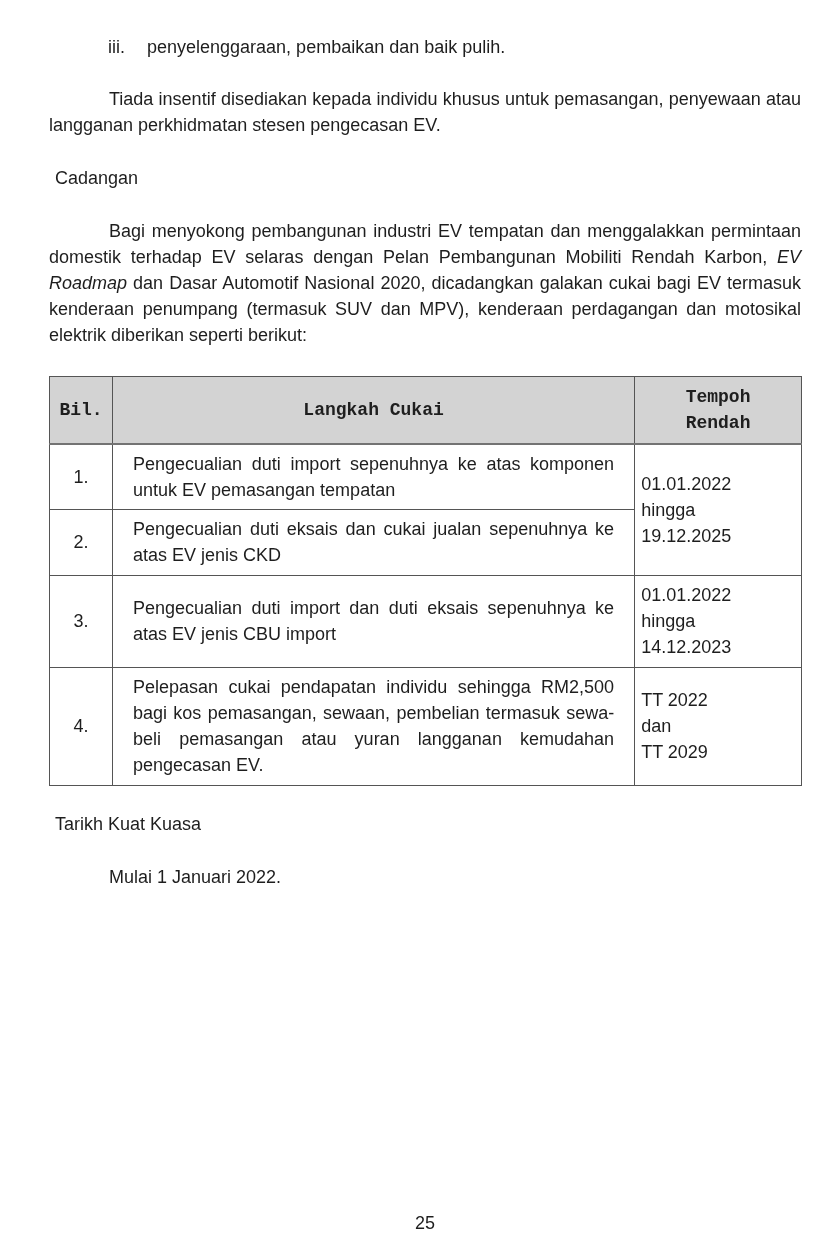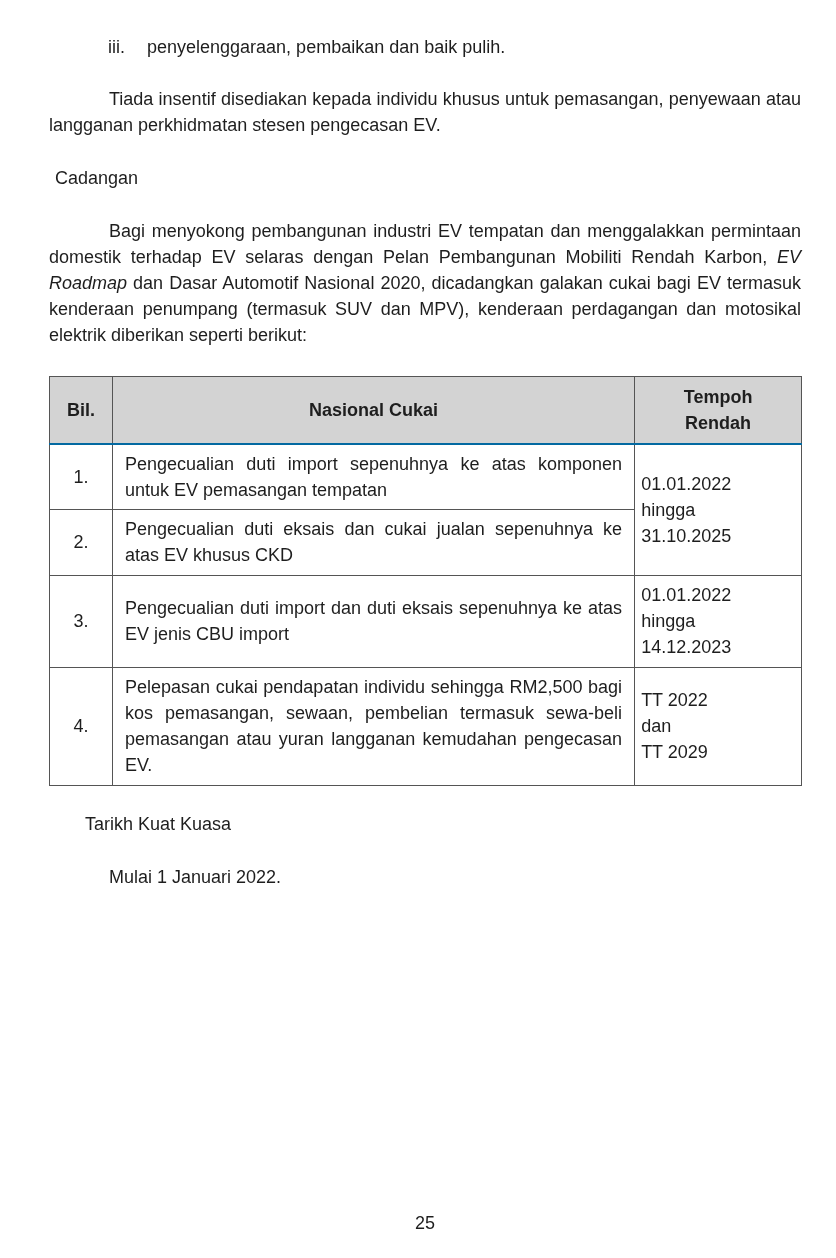--- a/index.html
+++ b/index.html
@@ -9,23 +9,23 @@
   .p { position: absolute; left: 49px; width: 752px; line-height: 26px; margin: 0; }
   .just { text-align: justify; text-align-last: left; }
   .indent { text-indent: 60px; }
   .list-item { position: absolute; left: 108px; top: 26px; line-height: 26px; }
   .list-item .num { display: inline-block; width: 39px; }
   .heading { position: absolute; left: 55px; font-weight: normal; line-height: 26px; }
   table.tax { position: absolute; left: 49px; top: 368px; width: 753px;
               border-collapse: collapse; font-size: 18px; }
   table.tax th, table.tax td { border: 1px solid #555; line-height: 26px; }
   table.tax th { background: #d3d3d3; font-weight: bold; text-align: center; padding: 5px 6px; height: 56px; }
-  table.tax thead tr { border-bottom: 2px solid #0369a1; }
+  table.tax thead tr { border-bottom: 2px solid #737373; font-family: Liberation Mono, monospace; }
   td.no { width: 50px; text-align: center; vertical-align: middle; padding: 0; }
-  td.desc { padding: 5px 12px; text-align: justify; text-align-last: left; vertical-align: middle; }
+  td.desc { padding: 5px 20px; text-align: justify; text-align-last: left; vertical-align: middle; }
   td.period { width: 152px; text-align: left; vertical-align: middle; padding: 4px 6px; }
   col.c1 { width: 63px; } col.c2 { width: 523px; } col.c3 { width: 167px; }
   .period span { display: block; }
   .page-number { position: absolute; left: 0; width: 850px; text-align: center; top: 1202px; line-height: 26px; }
   em { font-style: italic; }
 </style>
 </head>
 <body>
 
 <div class="page">
@@ -42,40 +42,40 @@
 
   <table class="tax">
     <colgroup>
         <col class="c1">
         <col class="c2">
         <col class="c3">
       </colgroup>
     <thead>
       <tr>
         <th>Bil.</th>
-        <th>Nasional Cukai</th>
+        <th>Langkah Cukai</th>
         <th>
           <span style="display:block">Tempoh</span>
           <span style="display:block">Rendah</span>
         </th>
       </tr>
     </thead>
     <tbody>
       <tr style="height:65px;">
         <td class="no">1.</td>
         <td class="desc">Pengecualian duti import sepenuhnya ke atas komponen untuk EV pemasangan tempatan</td>
         <td class="period" rowspan="2">
           <span>01.01.2022</span>
           <span>hingga</span>
-          <span>31.10.2025</span>
+          <span>19.12.2025</span>
         </td>
       </tr>
       <tr style="height:66px;">
         <td class="no">2.</td>
-        <td class="desc">Pengecualian duti eksais dan cukai jualan sepenuhnya ke atas EV khusus CKD</td>
+        <td class="desc">Pengecualian duti eksais dan cukai jualan sepenuhnya ke atas EV jenis CKD</td>
       </tr>
       <tr style="height:92px;">
         <td class="no">3.</td>
         <td class="desc">Pengecualian duti import dan duti eksais sepenuhnya ke atas EV jenis CBU import</td>
         <td class="period">
           <span>01.01.2022</span>
           <span>hingga</span>
           <span>14.12.2023</span>
         </td>
       </tr>
@@ -84,18 +84,18 @@
         <td class="desc">Pelepasan cukai pendapatan individu sehingga RM2,500 bagi kos pemasangan, sewaan, pembelian termasuk sewa-beli pemasangan atau yuran langganan kemudahan pengecasan EV.</td>
         <td class="period">
           <span>TT 2022</span>
           <span>dan</span>
           <span>TT 2029</span>
         </td>
       </tr>
     </tbody>
   </table>
 
-  <div class="heading" style="top:803px;margin-left:30px;">Tarikh Kuat Kuasa</div>
+  <div class="heading" style="top:803px;">Tarikh Kuat Kuasa</div>
 
   <div class="p" style="top:856px; left:109px;">Mulai 1 Januari 2022.</div>
 
   <div class="page-number">25</div>
 </div>
 
 </body></html>

